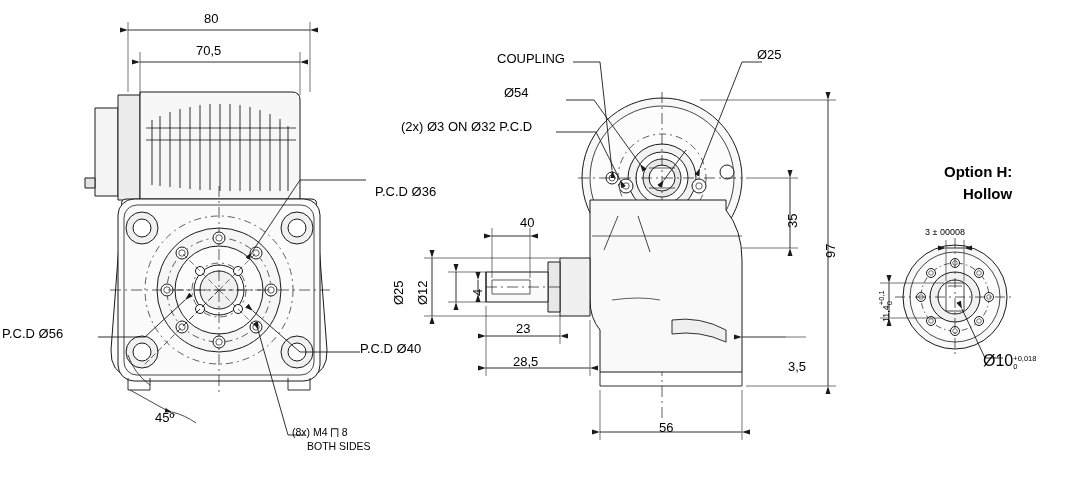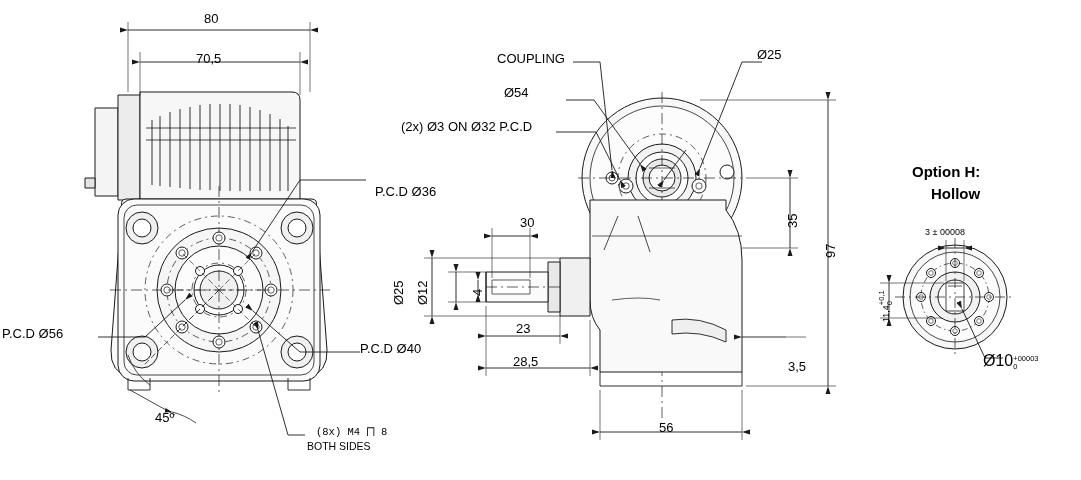--- a/index.html
+++ b/index.html
@@ -30,21 +30,21 @@
   .lbl {
     position: absolute;
     font-family: "Liberation Sans", sans-serif;
     font-size: 13px;
     color: #000;
     white-space: nowrap;
     line-height: 1.1;
   }
   .lbl.small { font-size: 10.5px; }
   .lbl.tiny { font-size: 9px; }
-  .lbl.big { font-size: 15px; font-weight: bold; }
+  .lbl.big { font-size: 15px; font-weight: bold; margin-left: 32px; }
   .lbl.rot {
     transform-origin: 0 0;
     transform: rotate(-90deg);
   }
   .stack {
     display: inline-block;
     font-size: 7.5px;
     line-height: 1.05;
     vertical-align: middle;
     text-align: left;
@@ -307,48 +307,48 @@
         <path d="M889,283 L889,318" stroke-width="0.9" marker-start="url(#arrL)" marker-end="url(#arrR)"></path>
         <path d="M880,283 L944,283" stroke-width="0.6"></path>
         <path d="M880,318 L942,318" stroke-width="0.6"></path>
 
         <path d="M1003,358 L985,358 L962,309" stroke-width="0.9" marker-end="url(#arrR)"></path>
       </g>
     </g>
   </svg>
 
   <div class="lbl" style="left:204px; top:12px;">80</div>
-  <div class="lbl" style="left:196px; top:52px;">70,5</div>
+  <div class="lbl" style="left:196px; top:44px;">70,5</div>
   <div class="lbl" style="left:375px; top:170px;margin-top:15px;">P.C.D Ø36</div>
   <div class="lbl" style="left:2px; top:327px;">P.C.D Ø56</div>
   <div class="lbl" style="left:360px; top:342px;">P.C.D Ø40</div>
   <div class="lbl" style="left:155px; top:411px;">45º</div>
-  <div class="lbl small" style="left:316px; top:427px;font-family:Liberation Mono, monospace;">(8x) M4 ⨅ 8</div>
+  <div class="lbl small" style="left:292px; top:427px;">(8x) M4 ⨅ 8</div>
   <div class="lbl small" style="left:307px; top:441px;">BOTH SIDES</div>
 
   <div class="lbl" style="left:497px; top:52px;">COUPLING</div>
   <div class="lbl" style="left:504px; top:86px;">Ø54</div>
   <div class="lbl" style="left:401px; top:120px;">(2x) Ø3 ON Ø32 P.C.D</div>
   <div class="lbl" style="left:757px; top:48px;">Ø25</div>
-  <div class="lbl" style="left:520px; top:216px;">30</div>
+  <div class="lbl" style="left:520px; top:216px;">40</div>
   <div class="lbl rot" style="left:392px; top:305px;">Ø25</div>
   <div class="lbl rot" style="left:416px; top:305px;">Ø12</div>
   <div class="lbl rot" style="left:471px; top:296px;">4</div>
   <div class="lbl" style="left:516px; top:322px;">23</div>
   <div class="lbl" style="left:513px; top:355px;">28,5</div>
   <div class="lbl rot" style="left:786px; top:228px;">35</div>
   <div class="lbl rot" style="left:824px; top:258px;">97</div>
   <div class="lbl" style="left:788px; top:324px;margin-top:36px;">3,5</div>
   <div class="lbl" style="left:659px; top:421px;">56</div>
 
   <div class="lbl big" style="left:912px; top:164px;">Option H:</div>
   <div class="lbl big" style="left:931px; top:186px;">Hollow</div>
   <div class="lbl tiny" style="left:925px; top:228px;">3 ± 00008</div>
 
   <div class="lbl rot" style="left:878px; top:322px;">
     <span class="lbl tiny" style="position:static;">11,4</span><span class="stack"><span style="display:block;">+0,1</span><span style="display:block;">0</span></span>
   </div>
 
   <div class="lbl" style="left:983px; top:352px;">
-    <span style="font-size:16px;">Ø10</span><span class="stack"><span style="display:block;">+00003</span><span style="display:block;">0</span></span>
+    <span style="font-size:16px;">Ø10</span><span class="stack"><span style="display:block;">+0,018</span><span style="display:block;">0</span></span>
   </div>
 
 </div>
 
 </body></html>

